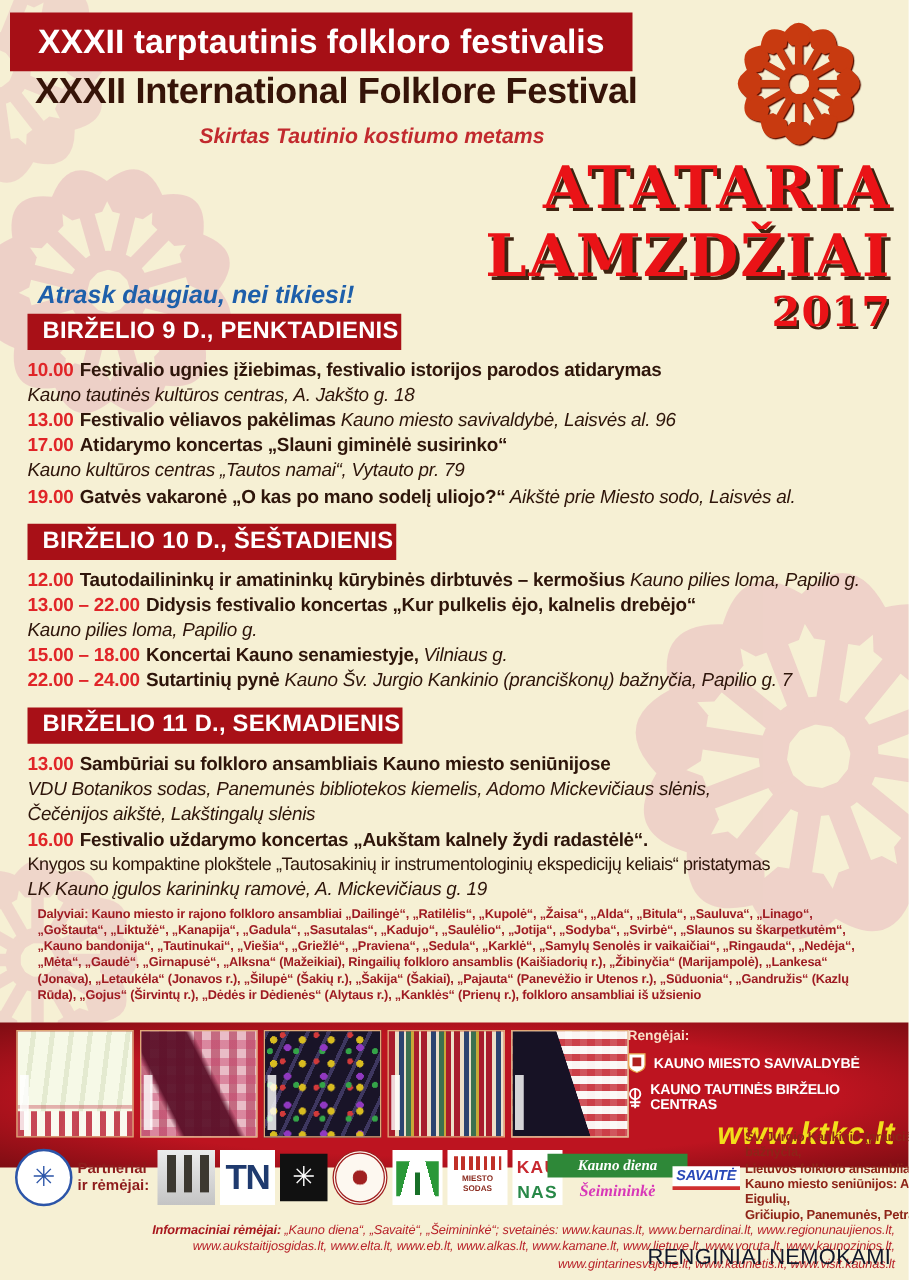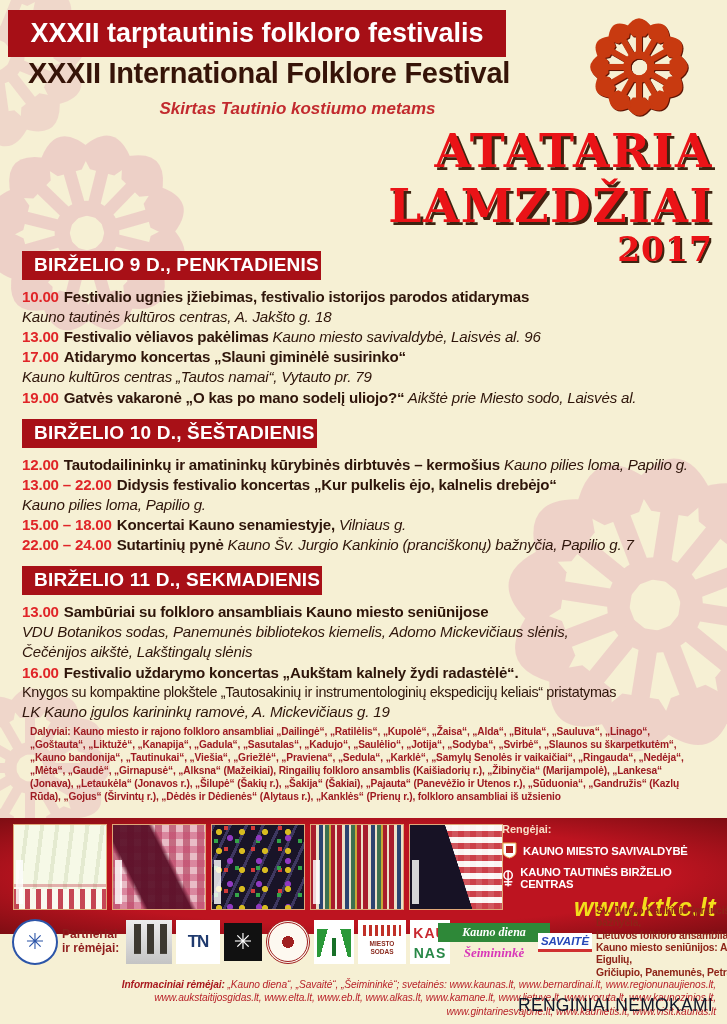--- a/index.html
+++ b/index.html
@@ -78,21 +78,21 @@
             margin-top:3px;letter-spacing:.5px;}
   
   .partners{left:12px;top:915px;width:705px;height:54px;display:flex;align-items:center;gap:4px;}
   .p-item{flex:0 0 auto;}
   .logo-blue{width:42px;height:42px;border-radius:50%;background:#fff;border:2px solid #2c55a8;
              color:#2c55a8;font-size:22px;line-height:42px;text-align:center;}
   .p-heading{width:60px;font-size:12px;font-weight:bold;color:#8e1c1c;line-height:1.15;}
   .logo-sculpt{width:46px;height:44px;background:
      repeating-linear-gradient(90deg,transparent 0 6px,#3c3830 6px 13px) 2px 30%/42px 68% no-repeat,
      linear-gradient(#ececec,#c4c4c4);}
-  .logo-tn{width:44px;height:44px;background:#fff;color:#1f3a6e;font-size:17px;font-weight:bold;
+  .logo-tn{width:44px;height:44px;background:#fff;color:#1f3a6e;font-size:28px;font-weight:bold;
            text-align:center;line-height:44px;letter-spacing:-1px;}
   .logo-star{width:38px;height:38px;background:#111;color:#fff;font-size:22px;text-align:center;
              line-height:38px;}
   .logo-emblem{width:38px;height:38px;border-radius:50%;border:3px double #a02020;background:
      radial-gradient(circle 6px at 50% 50%,#a02020 95%,transparent),#fdf8f0;}
   .logo-green{width:40px;height:44px;background:
      linear-gradient(105deg,#2a9838 0 42%,transparent 42%) 3px 9px/18px 28px no-repeat,
      linear-gradient(-105deg,#2a9838 0 42%,transparent 42%) 19px 9px/18px 28px no-repeat,
      linear-gradient(#187028 0 0) 50% 70%/4px 18px no-repeat,#fff;}
   .logo-ms{width:48px;height:44px;background:
@@ -379,20 +379,21 @@
         <g transform="rotate(330 60 60)">
           <rect x="57" y="18" width="6" height="34" fill="#c83a10"></rect>
           <path d="M47 22 Q60 2 73 22 L66 30 L54 30 Z" fill="#c83a10"></path>
         </g>
       </svg></div>
   <div class="layer big-title">
     <div>ATATARIA</div>
     <div>LAMZDŽIAI</div>
     <div class="big-year">2017</div>
   </div>
+  <div class="layer tagline">Atrask daugiau, nei tikiesi!</div>
 
   <div class="layer schedule">
       <section class="section"><div class="sec-bar">BIRŽELIO 9 D., PENKTADIENIS</div><p class="ev"><span class="ev-time">10.00</span><span class="ev-title">Festivalio ugnies įžiebimas, festivalio istorijos parodos atidarymas</span></p><p class="ev-sub ">Kauno tautinės kultūros centras, A. Jakšto g. 18</p><p class="ev"><span class="ev-time">13.00</span><span class="ev-title">Festivalio vėliavos pakėlimas</span><span class="ev-venue">  Kauno miesto savivaldybė, Laisvės al. 96</span></p><p class="ev"><span class="ev-time">17.00</span><span class="ev-title">Atidarymo koncertas „Slauni giminėlė susirinko“</span></p><p class="ev-sub ">Kauno kultūros centras „Tautos namai“,  Vytauto pr. 79</p><p class="ev"><span class="ev-time">19.00</span><span class="ev-title">Gatvės vakaronė „O kas po mano sodelį uliojo?“</span><span class="ev-venue">  Aikštė prie Miesto sodo, Laisvės al.</span></p></section>
       <section class="section"><div class="sec-bar">BIRŽELIO 10 D., ŠEŠTADIENIS</div><p class="ev"><span class="ev-time">12.00</span><span class="ev-title">Tautodailininkų ir amatininkų kūrybinės dirbtuvės – kermošius</span><span class="ev-venue">  Kauno pilies loma, Papilio g.</span></p><p class="ev"><span class="ev-time">13.00 – 22.00</span><span class="ev-title">Didysis festivalio koncertas „Kur pulkelis ėjo, kalnelis drebėjo“</span></p><p class="ev-sub ">Kauno pilies loma, Papilio g.</p><p class="ev"><span class="ev-time">15.00 – 18.00</span><span class="ev-title">Koncertai Kauno senamiestyje,</span><span class="ev-venue">  Vilniaus g.</span></p><p class="ev"><span class="ev-time">22.00 – 24.00</span><span class="ev-title">Sutartinių pynė</span><span class="ev-venue">  Kauno Šv. Jurgio Kankinio (pranciškonų) bažnyčia, Papilio g. 7</span></p></section>
       <section class="section"><div class="sec-bar">BIRŽELIO 11 D., SEKMADIENIS</div><p class="ev"><span class="ev-time">13.00</span><span class="ev-title">Sambūriai su folkloro ansambliais Kauno miesto seniūnijose</span></p><p class="ev-sub ">VDU Botanikos sodas,  Panemunės bibliotekos kiemelis,  Adomo Mickevičiaus slėnis,</p><p class="ev-sub ">Čečėnijos aikštė, Lakštingalų slėnis</p><p class="ev"><span class="ev-time">16.00</span><span class="ev-title">Festivalio uždarymo koncertas „Aukštam kalnely žydi radastėlė“.</span></p><p class="ev-sub bold">Knygos su kompaktine plokštele „Tautosakinių ir instrumentologinių ekspedicijų keliais“ pristatymas</p><p class="ev-sub ">LK Kauno įgulos karininkų ramovė, A. Mickevičiaus g. 19</p></section>
     </div>
 
   <p class="layer participants"><b>Dalyviai:</b><span> Kauno miesto ir rajono folkloro ansambliai „Dailingė“, „Ratilėlis“, „Kupolė“, „Žaisa“, „Alda“, „Bitula“, „Sauluva“, „Linago“, „Goštauta“, „Liktužė“, „Kanapija“, „Gadula“, „Sasutalas“, „Kadujo“, „Saulėlio“, „Jotija“, „Sodyba“, „Svirbė“, „Slaunos su škarpetkutėm“, „Kauno bandonija“, „Tautinukai“, „Viešia“, „Griežlė“, „Praviena“, „Sedula“, „Karklė“, „Samylų Senolės ir vaikaičiai“, „Ringauda“, „Nedėja“, „Mėta“, „Gaudė“, „Girnapusė“, „Alksna“ (Mažeikiai), Ringailių folkloro ansamblis (Kaišiadorių r.), „Žibinyčia“ (Marijampolė), „Lankesa“ (Jonava), „Letaukėla“ (Jonavos r.), „Šilupė“ (Šakių r.), „Šakija“ (Šakiai), „Pajauta“ (Panevėžio ir Utenos r.), „Sūduonia“, „Gandružis“ (Kazlų Rūda), „Gojus“ (Širvintų r.), „Dėdės ir Dėdienės“ (Alytaus r.), „Kanklės“ (Prienų r.), folkloro ansambliai iš užsienio</span></p>
 
   <div class="layer band">

